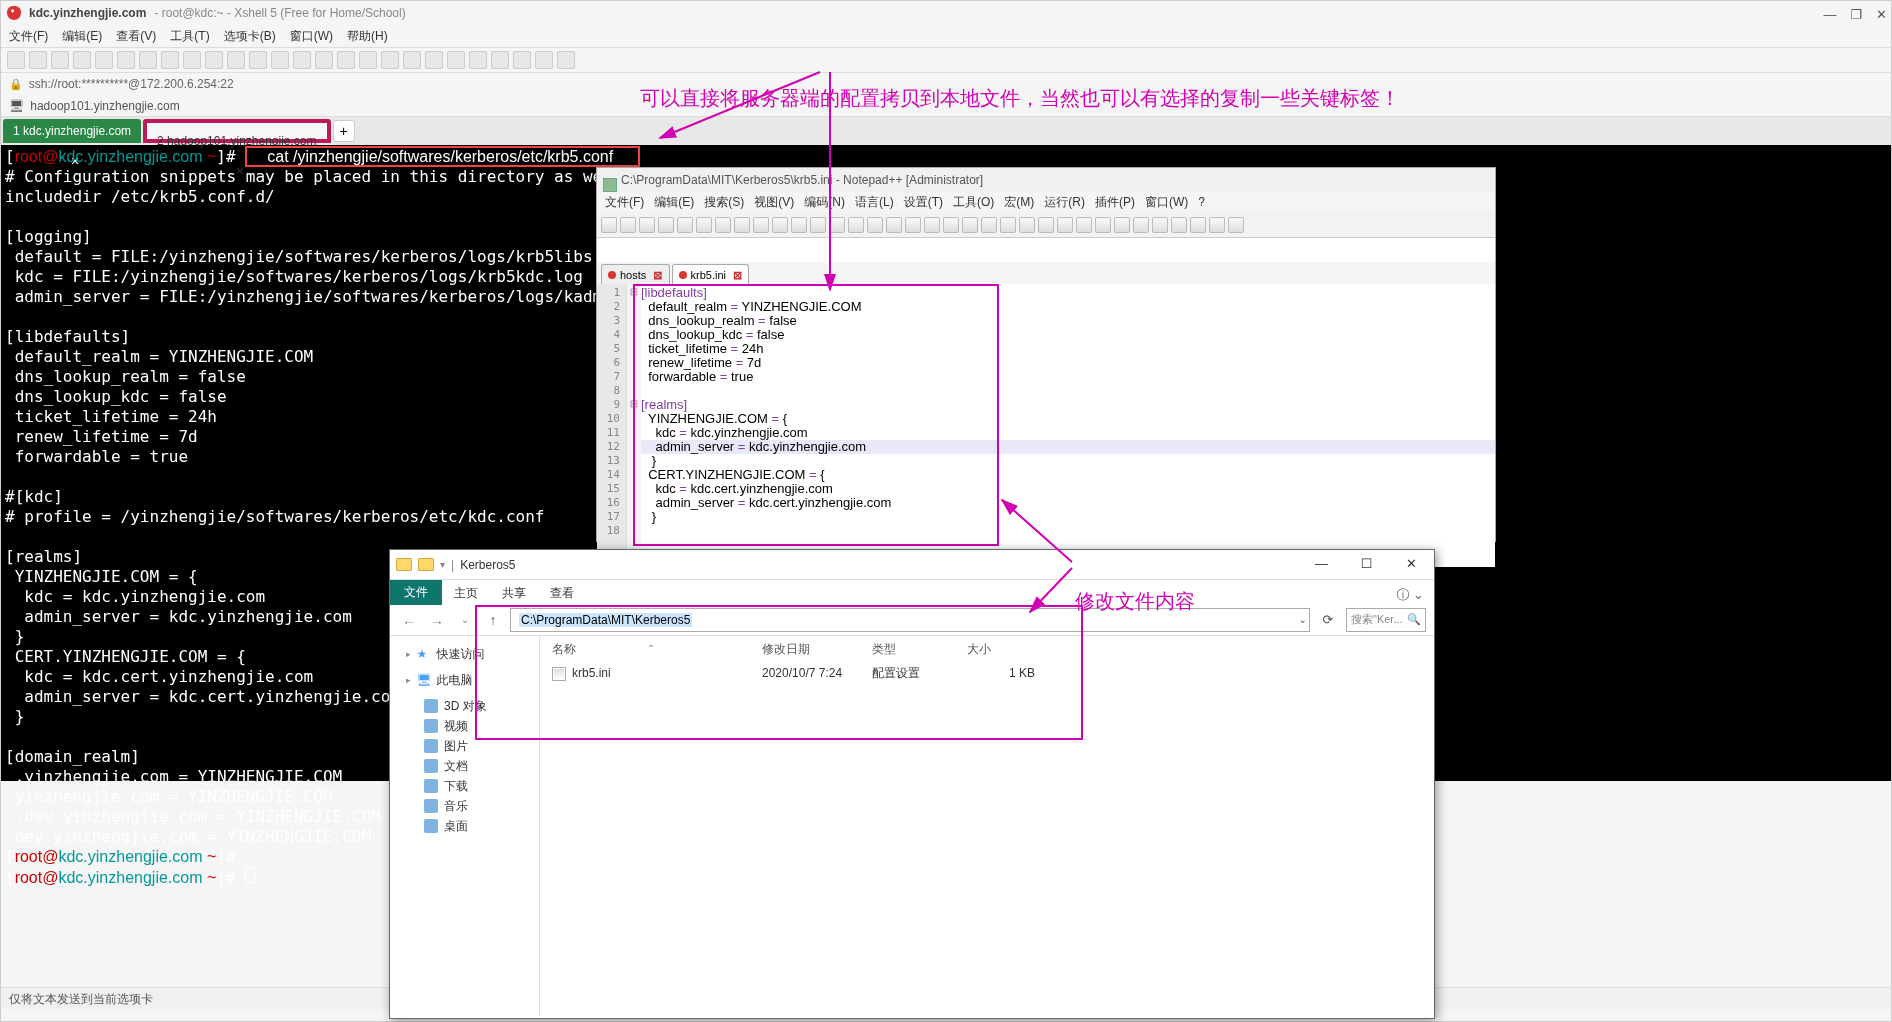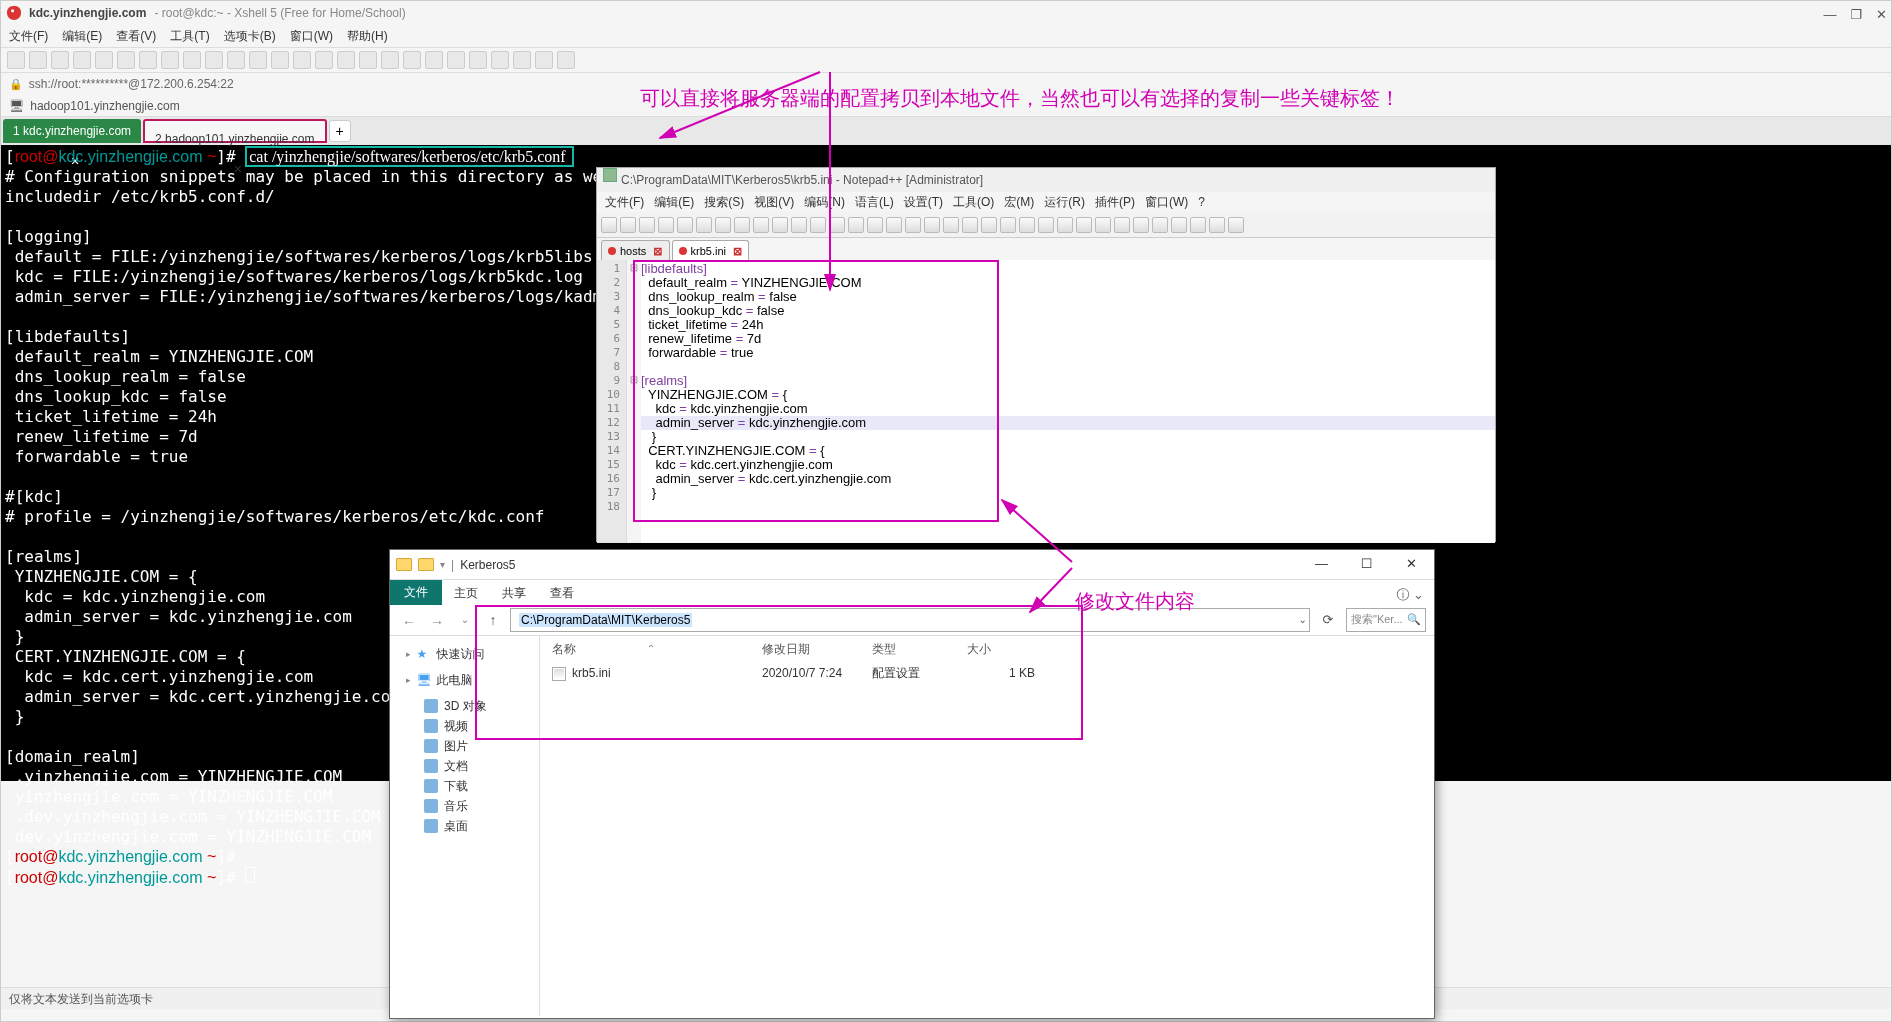--- a/index.html
+++ b/index.html
@@ -14,42 +14,42 @@
 .xshell-menu { height: 22px; line-height: 22px; padding-left: 8px; font-size: 12px; color: #333; display: flex; gap: 14px; }
 .xshell-menu span { cursor: pointer; }
 .xshell-toolbar { height: 26px; border-top: 1px solid #ddd; border-bottom: 1px solid #ddd; display: flex; align-items: center; padding-left: 6px; gap: 4px; }
 .xshell-toolbar .tb { width: 18px; height: 18px; background: #e8e8e8; border: 1px solid #ccc; border-radius: 2px; }
 .xshell-addr { height: 22px; line-height: 22px; padding-left: 8px; font-size: 12px; color: #666; display: flex; align-items: center; gap: 6px; }
 .xshell-addr .lock { font-size: 11px; }
 .xshell-session { height: 22px; line-height: 22px; padding-left: 8px; font-size: 12px; color: #555; display: flex; align-items: center; gap: 6px; border-bottom: 1px solid #ddd; }
 .xshell-tabs { height: 28px; display: flex; align-items: center; background: #e8e8e8; padding-left: 2px; gap: 2px; }
 .xshell-tab { height: 24px; line-height: 24px; padding: 0 10px 0 10px; font-size: 12px; border-radius: 3px 3px 0 0; display: flex; align-items: center; gap: 6px; cursor: pointer; flex-direction: column; }
 .xshell-tab.active { background: #2a8746; color: #fff; }
-.xshell-tab.inactive { background: #f7f7f7; color: #333; border: 2px solid #be185d; }
+.xshell-tab.inactive { background: #f7f7f7; color: #333; border: 4px solid #be185d; }
 .xshell-tab .dot { width: 8px; height: 8px; border-radius: 50%; display: inline-block; }
 .xshell-tab .close { margin-left: 6px; font-size: 11px; }
 .xshell-tab-add { width: 22px; height: 22px; border: 1px solid #ccc; text-align: center; line-height: 20px; font-size: 14px; background: #fff; border-radius: 3px; cursor: pointer; }
 
 .terminal { background: #000; color: #fff; font-family: Consolas, monospace; font-size: 16px; line-height: 20px; padding: 2px 4px; height: 636px; white-space: pre; }
 .terminal .red { color: #cc0000; }
 .terminal .teal { color: #009999; }
-.terminal .cmdbox { border: 2px solid #14b8a6; display: inline; padding: 0 2px; font-family: Liberation Serif, serif; }
+.terminal .cmdbox { border: 2px solid #ef4444; display: inline; padding: 0 20px; }
 .terminal .cursor { display: inline-block; width: 10px; height: 16px; border: 1px solid #fff; }
 
 .xshell-status { position: absolute; bottom: 12px; left: 0; right: 0; height: 22px; line-height: 22px; padding-left: 8px; font-size: 12px; color: #555; background: #f0f0f0; border-top: 1px solid #ddd; }
 
 
 .npp { position: absolute; top: 167px; left: 596px; width: 900px; height: 375px; background: #fff; border: 1px solid #aaa; box-shadow: 2px 2px 8px rgba(0,0,0,.3); }
-.npp-title { height: 24px; line-height: 24px; padding-left: 6px; font-size: 12px; color: #555; display: flex; align-items: flex-start; gap: 4px; background: #f0f0f0; }
+.npp-title { height: 24px; line-height: 24px; padding-left: 6px; font-size: 12px; color: #555; display: flex; align-items: flex-end; gap: 4px; background: #f0f0f0; }
 .npp-title .icon { width: 14px; height: 14px; background: #8fb98f; border: 1px solid #6a8; display: inline-block; }
 .npp-menu { height: 20px; line-height: 20px; padding-left: 4px; font-size: 12px; color: #333; display: flex; gap: 2px; background: #f5f5f5; }
 .npp-menu span { padding: 0 4px; cursor: pointer; }
 .npp-toolbar { height: 26px; background: #f2f2f2; border-bottom: 1px solid #ccc; display: flex; align-items: center; padding-left: 4px; gap: 3px; }
 .npp-toolbar .tb { width: 16px; height: 16px; background: linear-gradient(#fafafa,#ddd); border: 1px solid #bbb; border-radius: 2px; }
-.npp-tabs { height: 22px; display: flex; align-items: flex-end; padding-left: 4px; gap: 2px; background: #f5f5f5; }
+.npp-tabs { height: 22px; display: flex; align-items: flex-end; padding-left: 4px; gap: 2px; background: #f5f5f5; margin-top: 24px; }
 .npp-tab { height: 20px; line-height: 20px; padding: 0 6px; font-size: 11px; border: 1px solid #aaa; border-bottom: none; border-radius: 3px 3px 0 0; display: flex; align-items: center; gap: 4px; cursor: pointer; background: #eee; }
 .npp-tab.active { background: #fff; }
 .npp-tab .dot-r { width: 8px; height: 8px; border-radius: 50%; background: #d33; }
 .npp-tab .close { color: #c33; font-weight: bold; font-size: 11px; margin-left: 3px; }
 .npp-editor { position: relative; height: 283px; display: flex; background: #fff; }
 .npp-gutter { width: 30px; background: #e8e8e8; border-right: 1px solid #ddd; padding-top: 2px; }
 .npp-gutter div { height: 14px; line-height: 14px; font-size: 11px; color: #888; text-align: right; padding-right: 6px; font-family: Consolas, monospace; }
 .npp-fold { width: 14px; background: #f5f5f5; padding-top: 2px; }
 .npp-fold div { height: 14px; text-align: center; font-size: 10px; color: #888; }
 .npp-code { flex: 1; padding-top: 2px; font-family: Consolas, monospace; font-size: 13px; }

